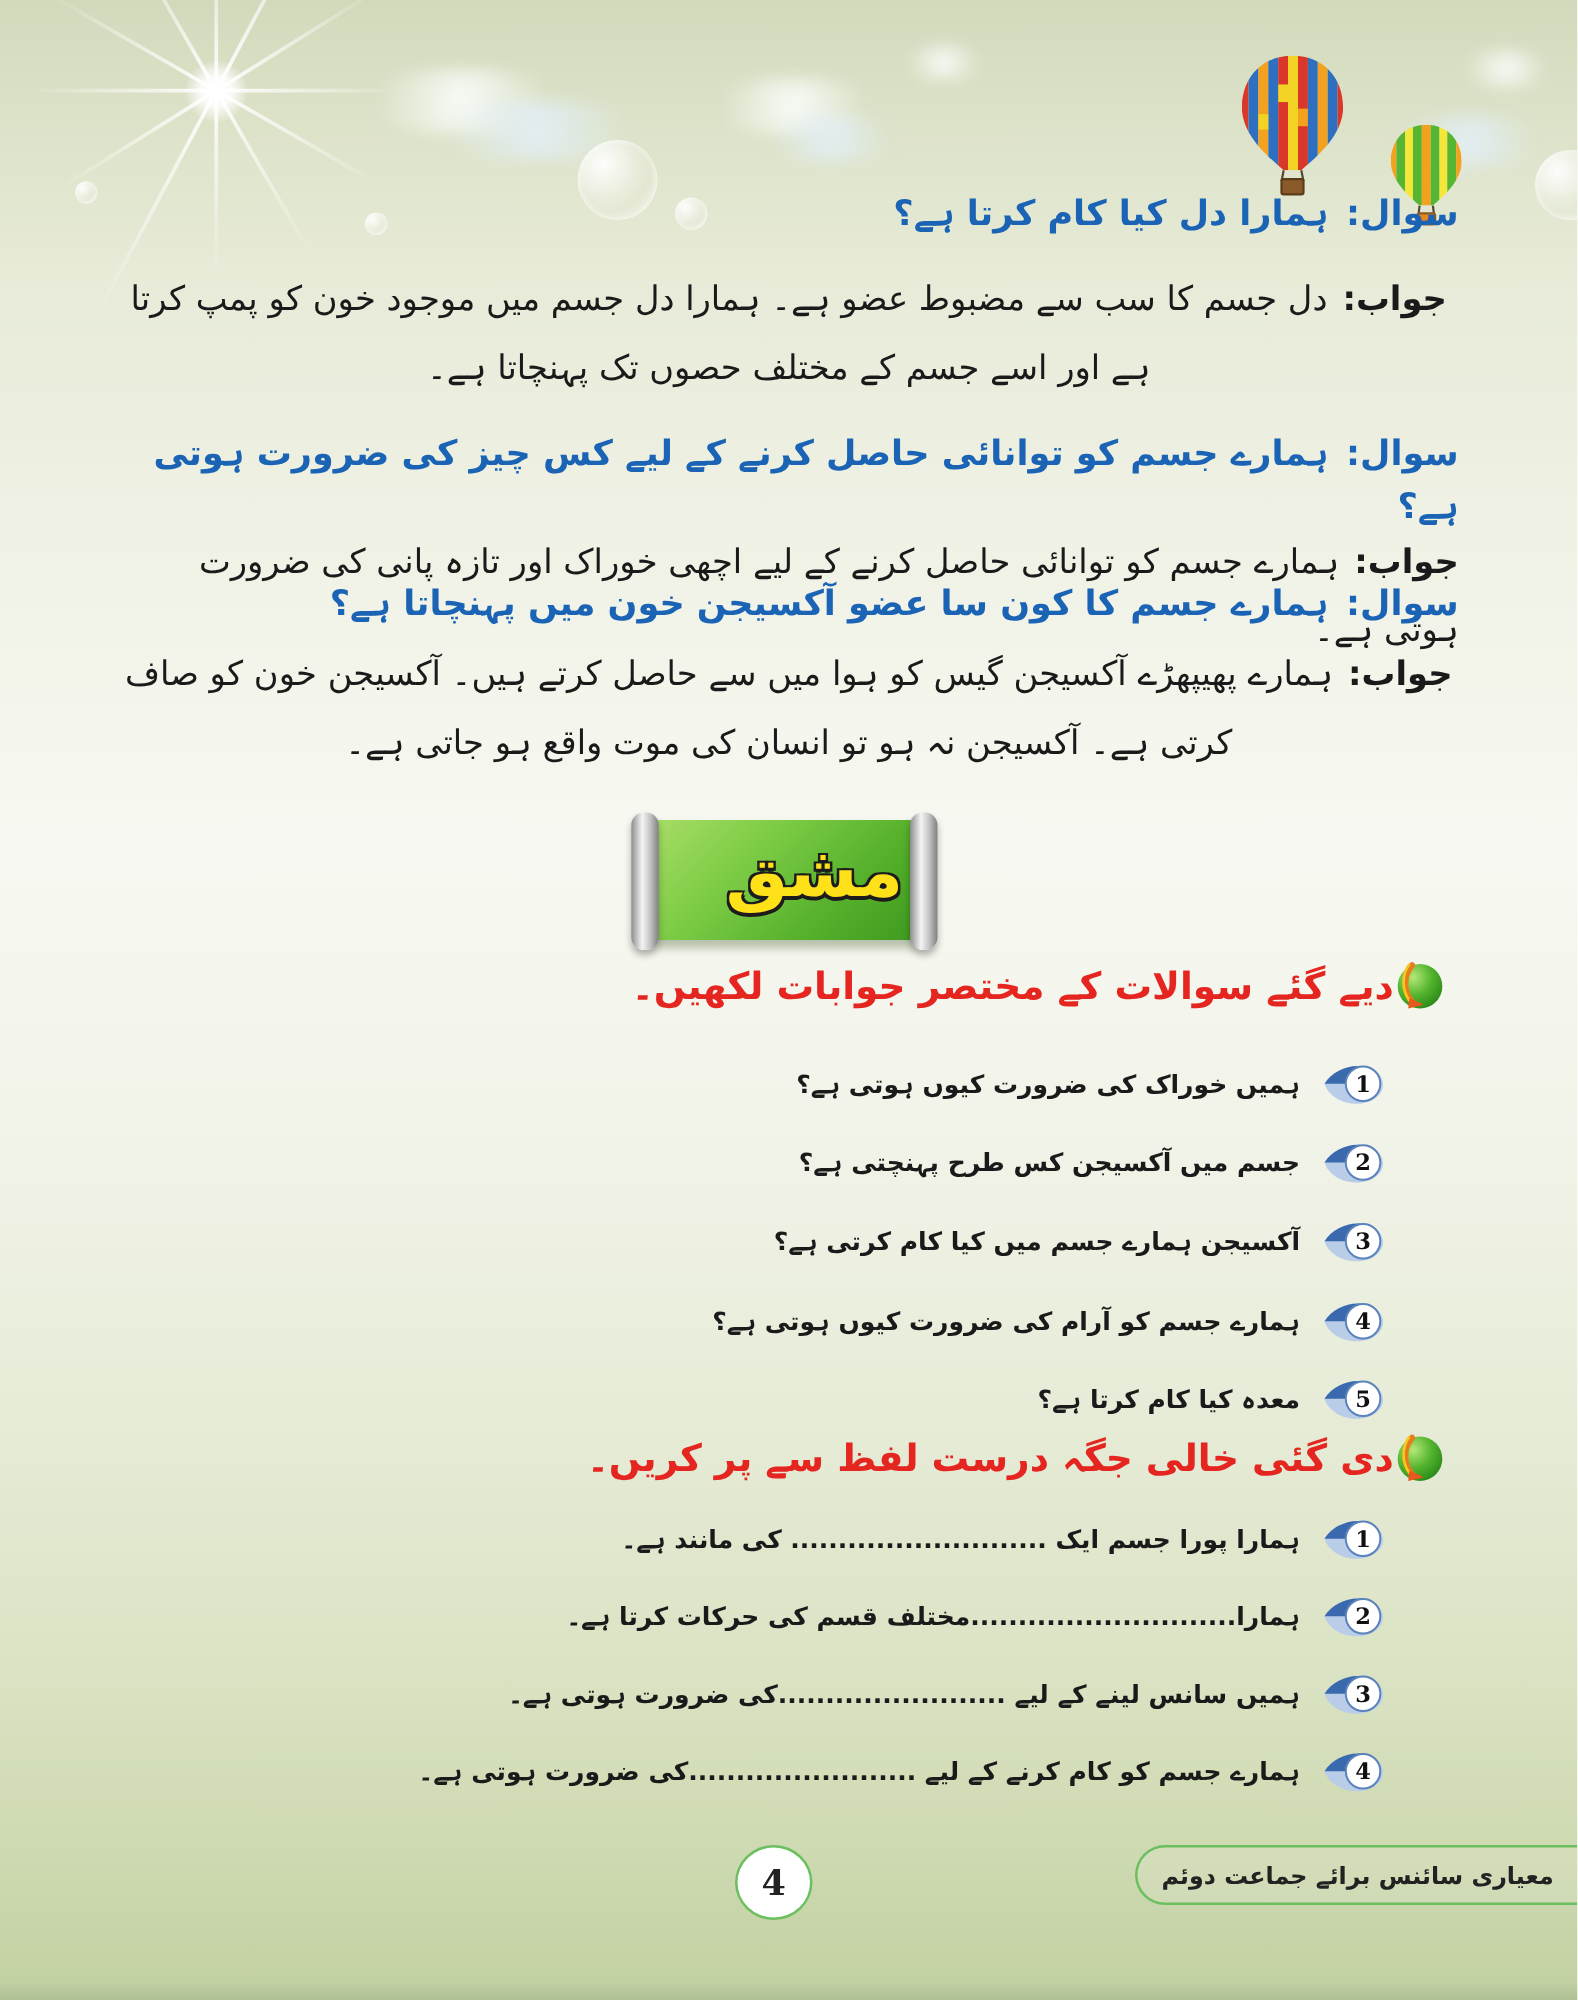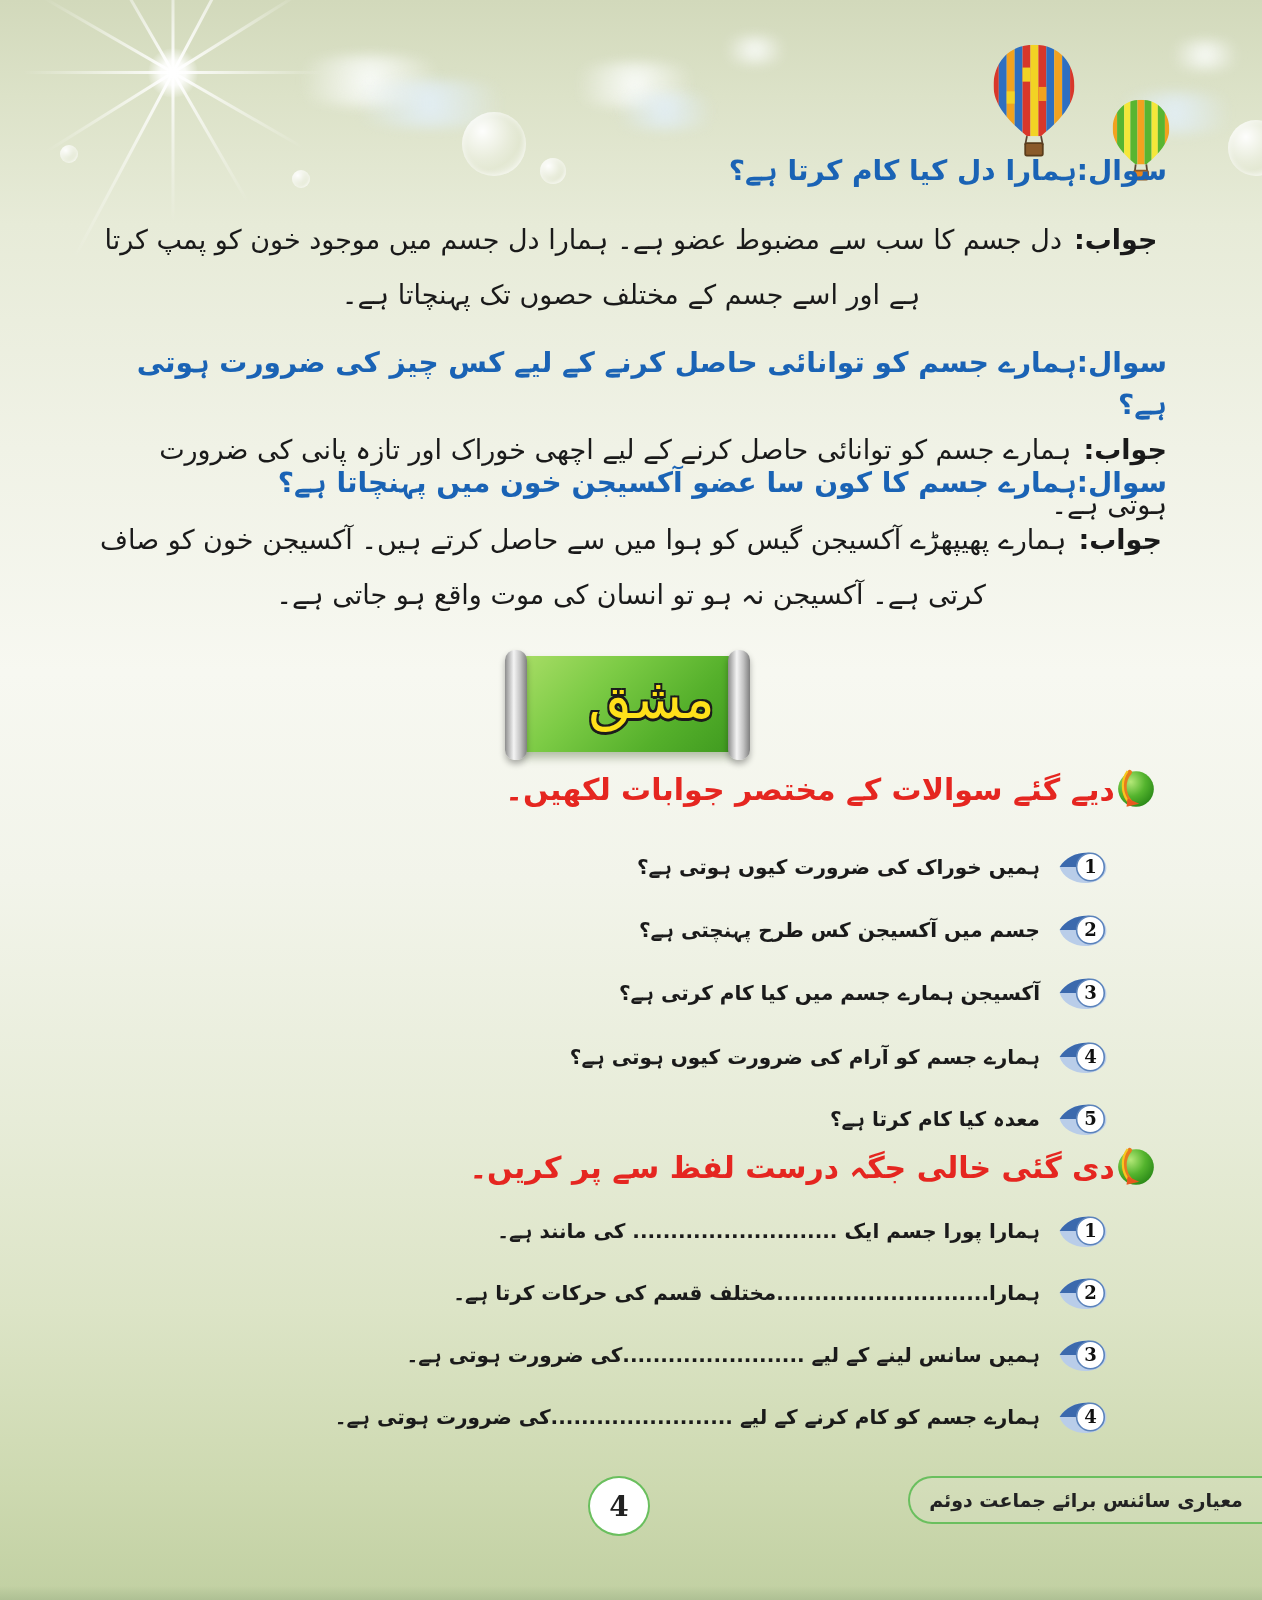--- a/index.html
+++ b/index.html
@@ -24,35 +24,35 @@
   .cloud{position:absolute;border-radius:50%;filter:blur(6px);}
   .cloud.b{background:radial-gradient(circle,rgba(226,238,246,.95),rgba(226,238,246,0) 70%);}
   .cloud.w{background:radial-gradient(circle,rgba(250,252,250,.95),rgba(250,252,250,0) 70%);}
   .bubble{position:absolute;border-radius:50%;
     background:radial-gradient(circle at 32% 30%,rgba(255,255,255,.95) 0%,rgba(255,255,255,.25) 45%,rgba(255,255,255,.05) 62%,rgba(255,255,255,.55) 95%);
     box-shadow:inset 0 0 6px rgba(255,255,255,.8);}
   .balloon{position:absolute;}
   
   .qline{position:absolute;right:95px;left:90px;text-align:right;
     font-size:28px;font-weight:bold;line-height:1.5;}
-  .qlabel{margin-left:0;}
+  .qlabel{margin-left:14px;}
   .aline{position:absolute;right:95px;left:95px;font-size:27px;line-height:2.05;text-align:right;}
   .aline.wrap-center{text-align:center;}
   .aline .alabel{font-weight:bold;margin-left:12px;}
   
   .scroll{position:absolute;left:505px;top:650px;width:245px;height:114px;}
   .scroll .panel{position:absolute;left:16px;right:16px;top:6px;bottom:12px;
     background:linear-gradient(135deg,#a8dd66 0%,#7ccb45 35%,#55b02b 70%,#3f9a1f 100%);
     border-radius:6px;box-shadow:0 6px 8px rgba(60,90,40,.35);}
   .scroll .rod{position:absolute;top:0;bottom:4px;width:22px;border-radius:10px;
     background:linear-gradient(90deg,#8d8d8d 0%,#f4f4f4 40%,#c2c2c2 70%,#7f7f7f 100%);
     box-shadow:0 4px 6px rgba(0,0,0,.3);}
   .scroll .rod.l{left:0;} .scroll .rod.r{right:0;}
   .scroll .label{position:absolute;left:16px;right:0;top:16px;text-align:center;
-    font-size:56px;font-weight:normal;color:#ffe11a;
+    font-size:56px;font-weight:bold;color:#ffe11a;
     text-shadow:-2px -2px 0 #1c1c1c,2px -2px 0 #1c1c1c,-2px 2px 0 #1c1c1c,2px 2px 0 #1c1c1c,0 3px 0 #1c1c1c;padding-left:32px;}
   
   .heading-row{position:absolute;right:105px;left:90px;display:flex;align-items:center;}
   .heading-row .htext{font-size:30px;font-weight:bold;color:#e52620;line-height:1.3;}
   .ball-icon{width:42px;height:42px;flex:0 0 auto;}
   .item-row{position:absolute;right:154px;left:60px;display:flex;align-items:center;gap:18px;height:46px;}
   .eye-icon{width:50px;height:34px;flex:0 0 auto;}
   .item-text{font-size:20px;font-weight:bold;line-height:1.3;white-space:nowrap;}
   
   .page-oval{position:absolute;left:588px;top:1476px;width:58px;height:56px;background:#fff;

